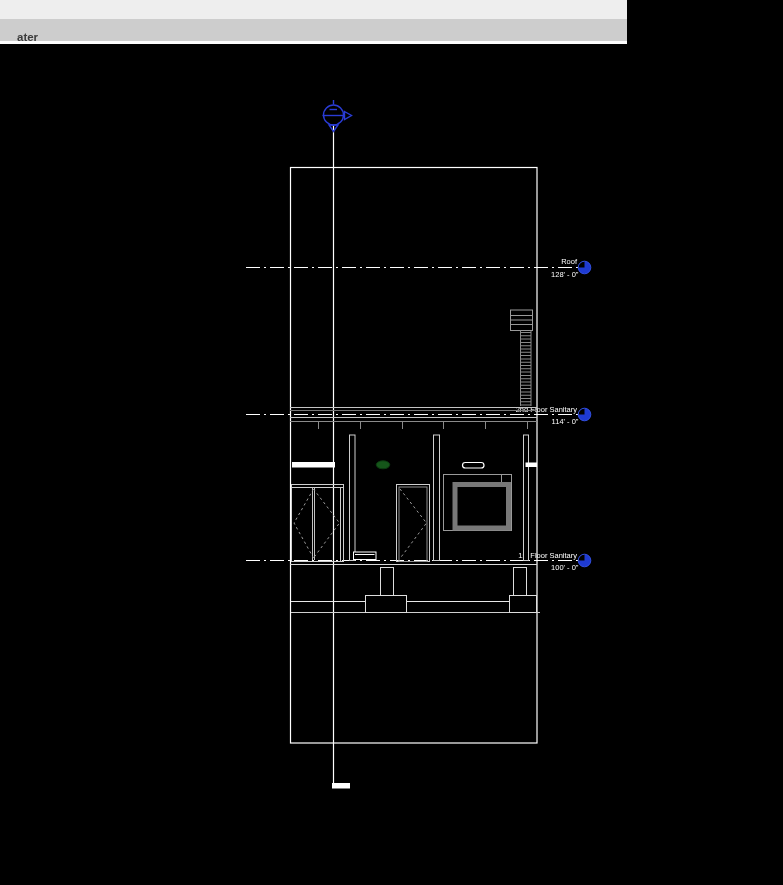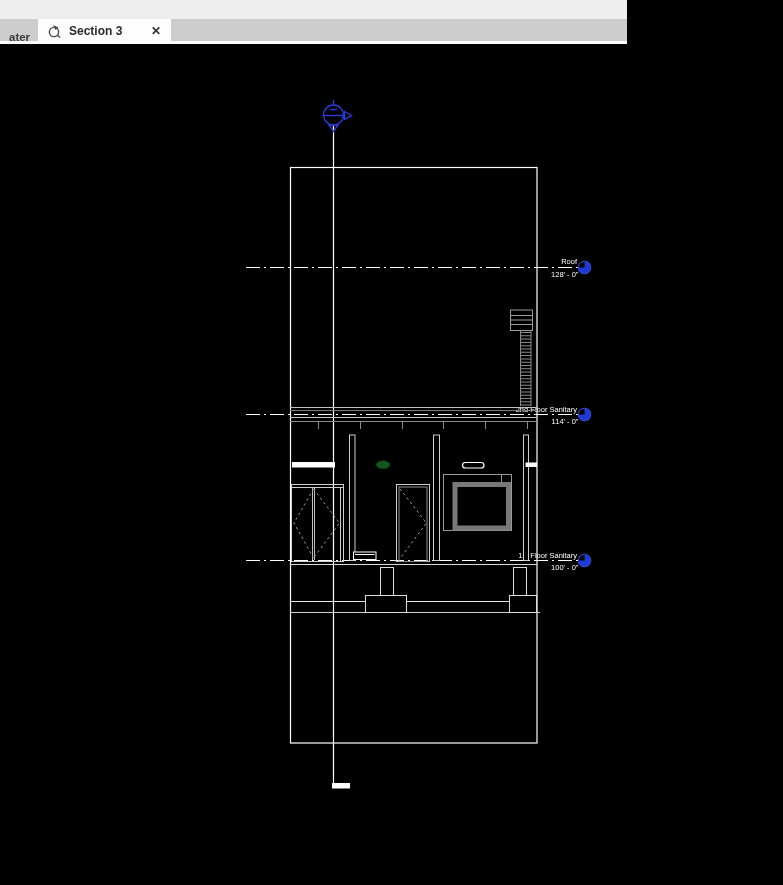--- a/index.html
+++ b/index.html
@@ -14,21 +14,21 @@
     background:#ededed;
   }
   .menustrip{position:absolute;left:0;top:0;width:627px;height:19px;background:#eeeeee;}
   .tabstrip{
     position:absolute;left:0;top:19px;width:627px;height:22px;background:#cdcdcd;
   }
   .tab-underline{
     position:absolute;left:0;top:41px;width:627px;height:2.5px;background:#fdfdfd;
   }
   .partial-tab{
-    position:absolute;left:0;top:19px;height:36px;display:flex;align-items:center;
+    position:absolute;left:8px;top:19px;height:36px;display:flex;align-items:center;
     padding-left:9px;color:#3c3c3c;font-size:11.5px;font-weight:bold;
   }
   .tab-active{
     position:absolute;left:38px;top:19px;width:133px;height:24.5px;
     background:#fdfdfd;display:flex;align-items:center;box-sizing:border-box;
     padding:0 10px 0 8px;
   }
   .tab-active .label{
     font-size:12px;font-weight:bold;color:#2b2b2b;margin-left:7px;white-space:nowrap;
   }
@@ -158,22 +158,13 @@
 
 <div class="topbar">
   <div class="menustrip"></div>
   <div class="tabstrip"></div>
   <div class="tab-underline"></div>
 
   <div class="partial-tab">
     <span>ater</span>
   </div>
 
-  <div class="tab-active">
-    <svg width="16" height="16" viewBox="0 0 16 16">
-      <path d="M7 2 L12.5 4.5 L9.5 7 Z" fill="#4a4a4a"></path>
-      <circle cx="8" cy="9" r="4.6" fill="none" stroke="#4a4a4a" stroke-width="1.4"></circle>
-      <line x1="11.5" y1="12.2" x2="14" y2="14.5" stroke="#4a4a4a" stroke-width="1.4"></line>
-    </svg>
-    <span class="label">Section 3</span>
-    <span class="close">✕</span>
-  </div>
 </div>
 
 </body></html>

